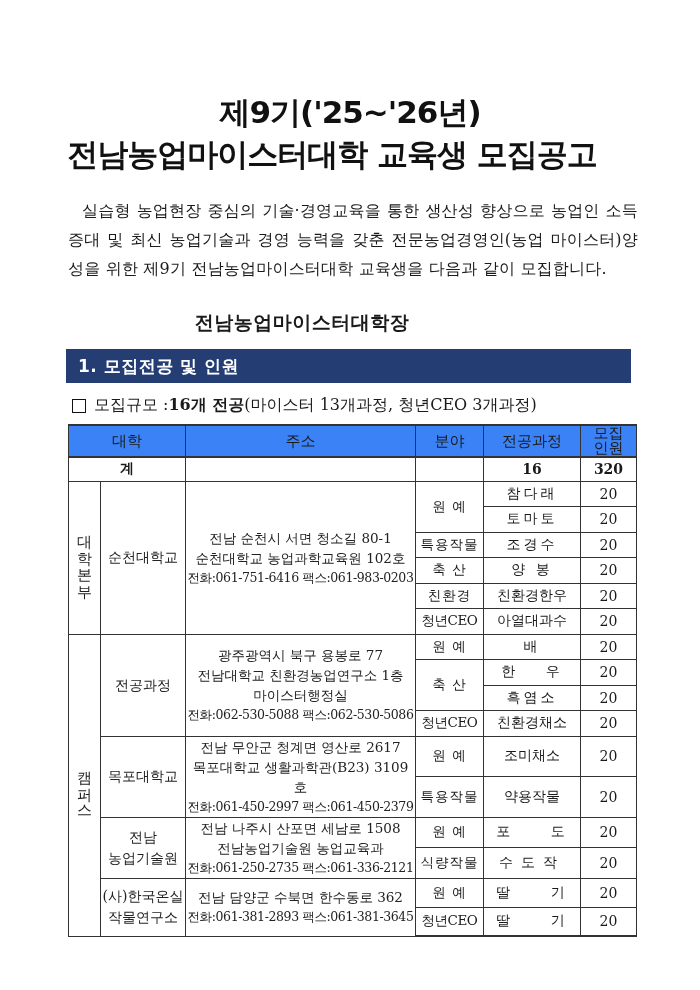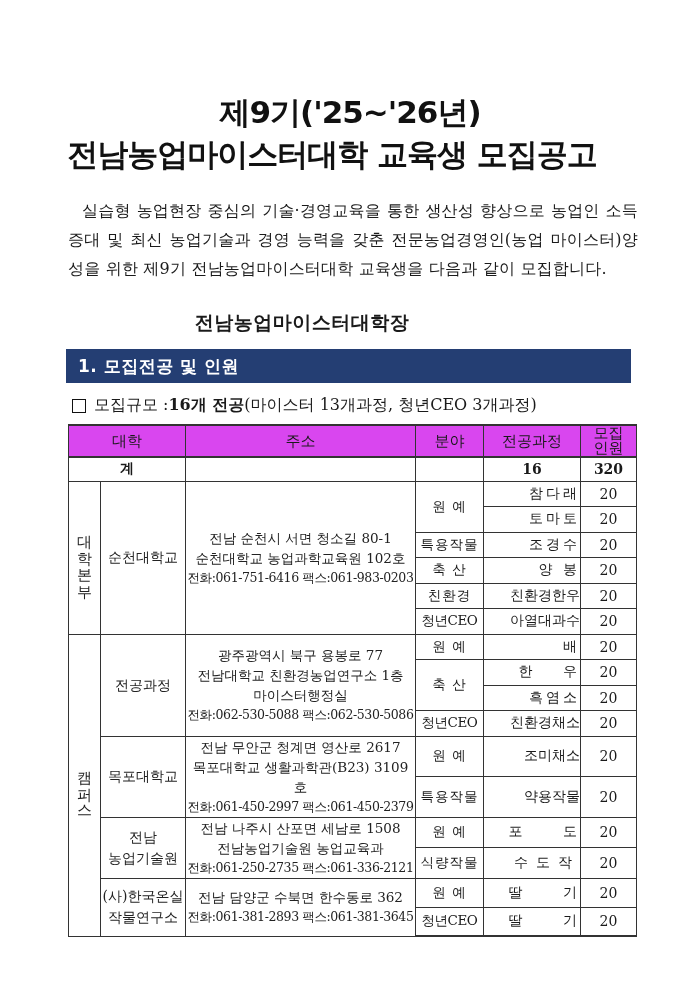--- a/index.html
+++ b/index.html
@@ -43,32 +43,32 @@
 
   table.recruit {
     position: absolute; left: 68px; top: 424px; width: 568px;
     border-collapse: collapse; font-size: 14px; table-layout: fixed;
   }
   table.recruit td, table.recruit th {
     border: 1px solid #333; text-align: center; vertical-align: middle;
     padding: 0; font-weight: normal;
   }
   table.recruit thead th {
-    background: #d946ef; height: 24px; font-size: 15px;
+    background: #3b82f6; height: 24px; font-size: 15px;
     border-top: 2px solid #333; border-bottom: 2.5px double #333;
   }
   table.recruit .total td { height: 24px; font-weight: bold; }
   table.recruit .total td.lbl { font-weight: bold; }
   table.recruit td.row { height: 25.5px; }
   table.recruit td.addr { font-size: 13.5px; line-height: 20px; color: #222; }
   table.recruit td.addr .tel { font-size: 12.5px; letter-spacing: -0.4px; }
   table.recruit td.vert { font-size: 15px; line-height: 22px; color: #222; }
   table.recruit td.uni { color: #222; font-size: 14px; line-height: 21px; margin-left: 48px; }
   table.recruit td.field { font-size: 13.5px; letter-spacing: 1px; }
-  table.recruit td.major { font-size: 14px; letter-spacing: 3px; text-align: right; }
+  table.recruit td.major { font-size: 14px; letter-spacing: 3px; }
   table.recruit td.count { font-size: 14px; }
   table.recruit th.twoline { font-size: 15px; line-height: 15px; }
   table.recruit tbody tr:last-child td { border-bottom: 2px solid #333; }
 </style>
 </head>
 <body>
 
 <div class="title1">제9기('25~'26년)</div>
 <div class="title2">전남농업마이스터대학 교육생 모집공고</div>
 

